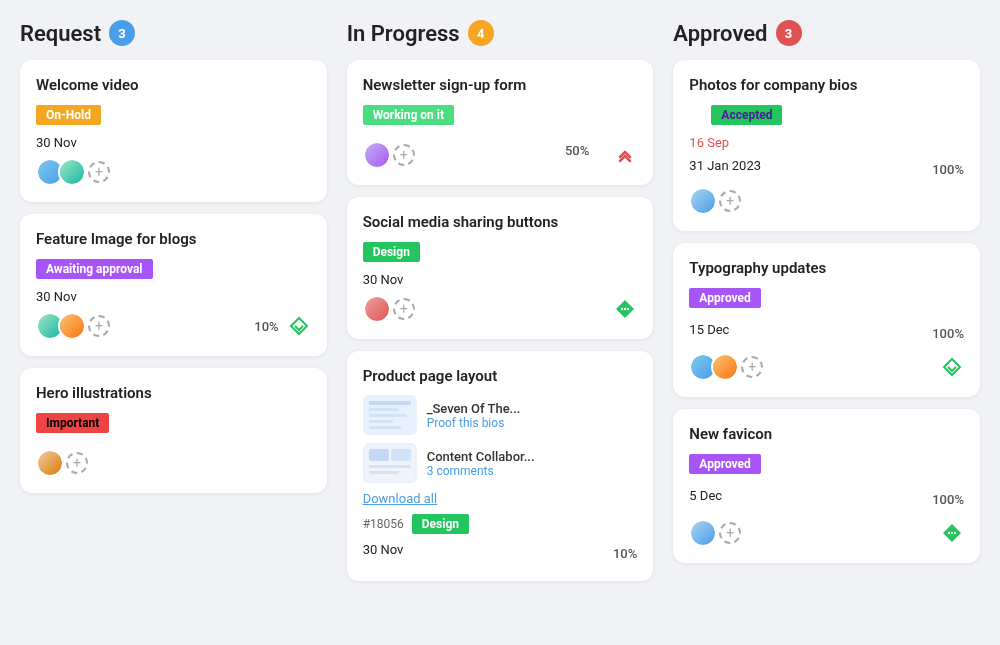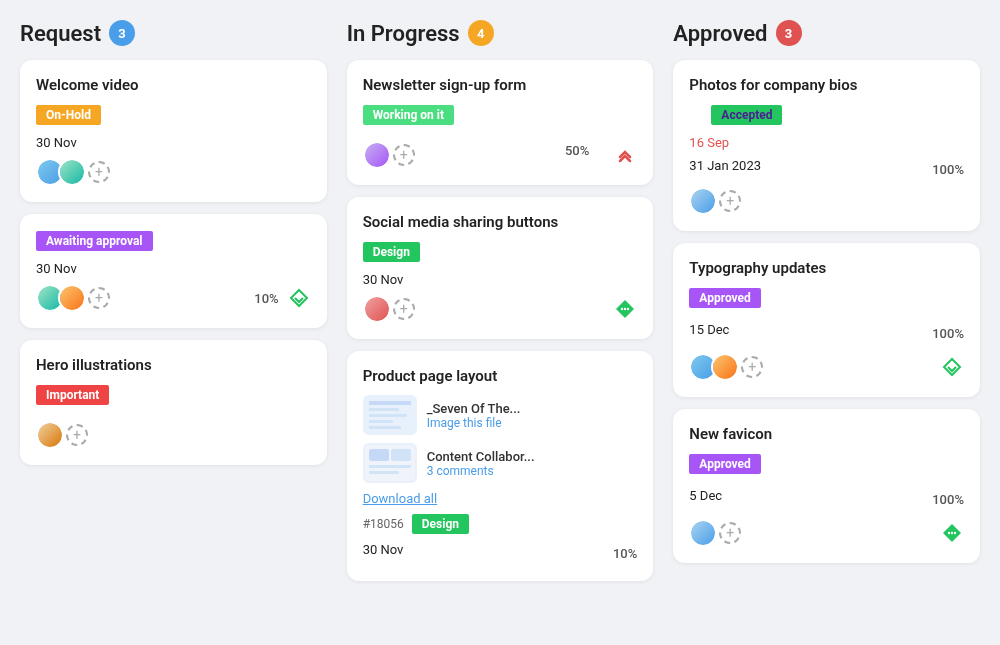--- a/index.html
+++ b/index.html
@@ -57,21 +57,21 @@
     .tag {
       display: inline-block;
       padding: 3px 10px;
       border-radius: 2px;
       font-size: 12px;
       font-weight: 700;
       margin-bottom: 10px;
     }
     .tag-onhold { background: #f5a623; color: #fff; }
     .tag-awaiting { background: #a855f7; color: #fff; }
-    .tag-important { background: #ef4444; color: #ffffff; }
+    .tag-important { background: #ef4444; color: #000000; }
     .tag-working { background: #4ade80; color: #fff; }
     .tag-design { background: #22c55e; color: #fff; }
     .tag-accepted { background: #22c55e; color: #4c1d95; margin-left: 22px; }
     .tag-approved { background: #a855f7; color: #fff; }
 
     .card-date {
       font-size: 13px;
       color: #e05252;
       margin-bottom: 8px;
     }
@@ -187,20 +187,21 @@
             </div>
           <div class="avatar">
               <div class="face face-2"></div>
             </div>
           <div class="add-btn">+</div>
         </div>
       </div>
     </div>
 
     <div class="card">
+      <div class="card-title">Feature Image for blogs</div>
       <span class="tag tag-awaiting">Awaiting approval</span>
       <div class="card-date-black">30 Nov</div>
       <div class="card-footer">
         <div class="avatars">
           <div class="avatar">
               <div class="face face-2"></div>
             </div>
           <div class="avatar">
               <div class="face face-3"></div>
             </div>
@@ -285,21 +286,21 @@
             <rect width="50" height="36" fill="#e8f0fb" rx="3"></rect>
             <rect x="4" y="4" width="42" height="4" fill="#c5d8f5" rx="1"></rect>
             <rect x="4" y="11" width="30" height="3" fill="#d0e3f7" rx="1"></rect>
             <rect x="4" y="17" width="38" height="3" fill="#d0e3f7" rx="1"></rect>
             <rect x="4" y="23" width="24" height="3" fill="#d0e3f7" rx="1"></rect>
             <rect x="4" y="29" width="32" height="3" fill="#d0e3f7" rx="1"></rect>
           </svg>
         </div>
         <div class="file-info">
           <div class="file-name">_Seven Of The...</div>
-          <div class="file-action">Image this file</div>
+          <div class="file-action">Proof this bios</div>
         </div>
       </div>
 
       <div class="file-preview">
         <div class="file-thumb">
           <svg class="thumb-svg" viewBox="0 0 50 36">
             <rect width="50" height="36" fill="#f0f4fa" rx="3"></rect>
             <rect x="4" y="4" width="20" height="12" fill="#c5d8f5" rx="2"></rect>
             <rect x="26" y="4" width="20" height="12" fill="#d0e3f7" rx="2"></rect>
             <rect x="4" y="20" width="42" height="3" fill="#d0e3f7" rx="1"></rect>

